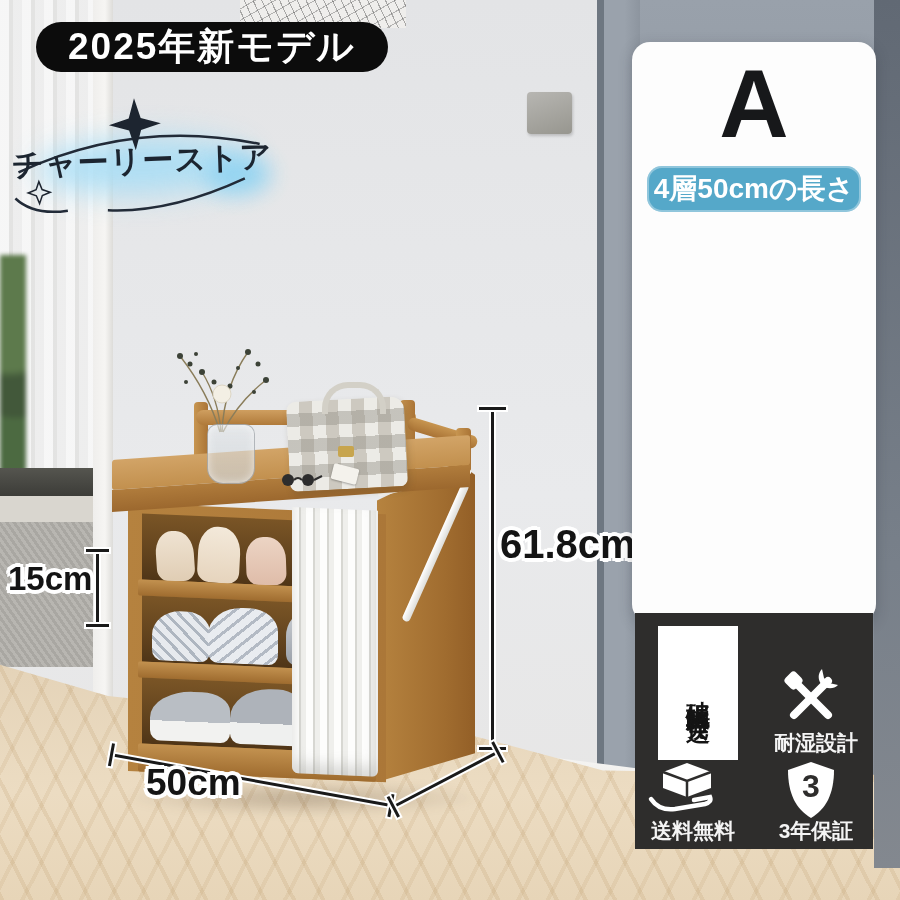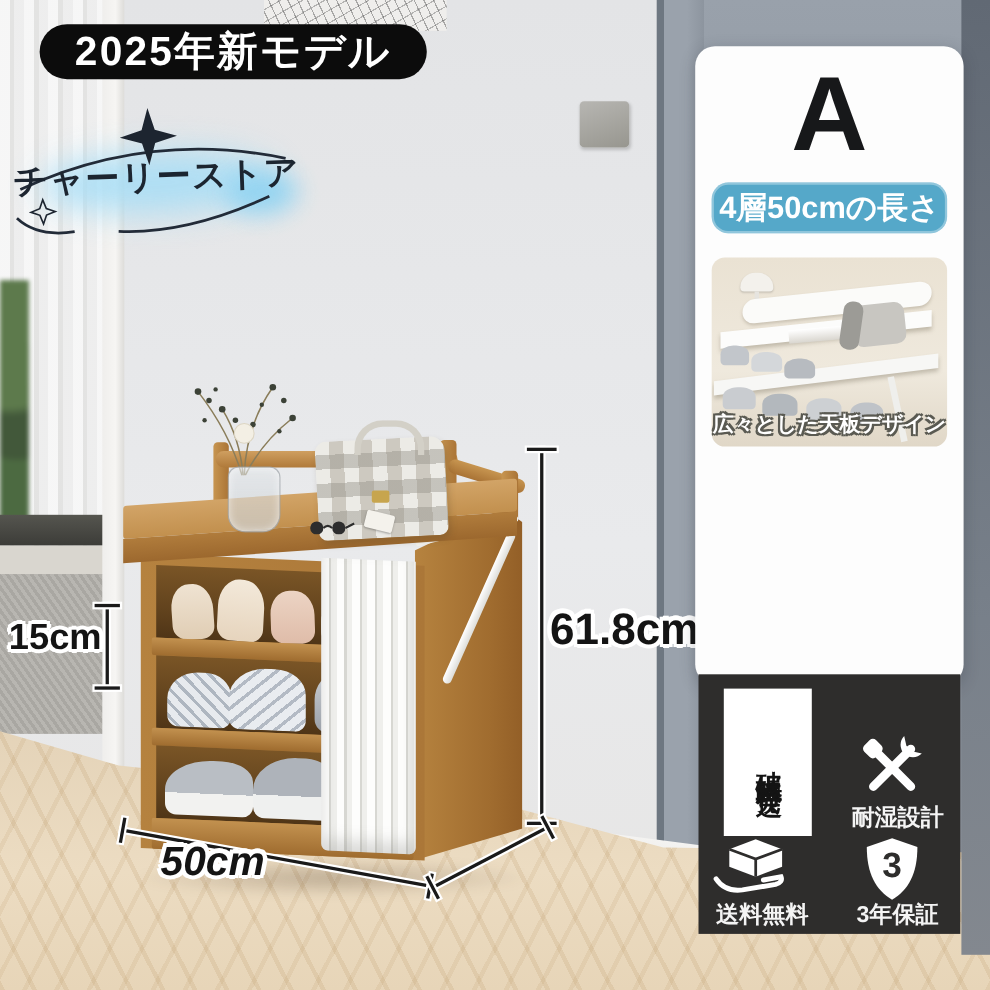--- a/index.html
+++ b/index.html
@@ -213,27 +213,27 @@
   <div class="abs mline" style="left:96px;top:549px;width:3px;height:78px;">
     <div class="cap" style="left:-10px;top:0;width:23px;height:3px;"></div>
     <div class="cap" style="left:-10px;bottom:0;width:23px;height:3px;"></div>
   </div>
   <div class="abs dim-label" style="left:8px;top:560px;font-size:33px;">15cm</div>
 
   <div class="abs mline" style="left:491px;top:407px;width:3px;height:343px;">
     <div class="cap" style="left:-12px;top:0;width:27px;height:3px;"></div>
     <div class="cap" style="left:-12px;bottom:0;width:27px;height:3px;"></div>
   </div>
-  <div class="abs dim-label" style="left:500px;top:522px;font-size:40px;margin-top:28px;">61.8cm</div>
+  <div class="abs dim-label" style="left:500px;top:522px;font-size:40px;">61.8cm</div>
 
   <div class="abs mline" style="left:110px;top:753px;width:287px;height:3px;transform:rotate(10.3deg);transform-origin:left center;">
     <div class="cap" style="left:0;top:-10px;width:3px;height:23px;"></div>
     <div class="cap" style="right:0;top:-10px;width:3px;height:23px;"></div>
   </div>
-  <div class="abs dim-label" style="left:146px;top:762px;font-size:37px;font-style:italic;">50cm</div>
+  <div class="abs dim-label" style="left:146px;top:762px;font-size:37px;">50cm</div>
 
   <div class="abs mline" style="left:392px;top:806px;width:121px;height:3px;transform:rotate(-27.6deg);transform-origin:left center;">
     <div class="cap" style="left:0;top:-10px;width:3px;height:23px;"></div>
     <div class="cap" style="right:0;top:-10px;width:3px;height:23px;"></div>
   </div>
 
   <div class="abs topbadge">
     <span>2025年新モデル</span>
   </div>
 
@@ -249,40 +249,20 @@
     </svg>
     <div class="abs logo-text">チャーリーストア</div>
   </div>
 
   <div class="abs panel">
     <div class="abs variant">A</div>
     <div class="abs specbadge">
       <span>4層50cmの長さ</span>
     </div>
 
-    <div class="abs photo" style="top:192px;height:172px;background:linear-gradient(180deg,#eae2d3,#efe9dd 60%,#e0d7c7);">
-      <div class="p-el" style="left:26px;top:14px;width:30px;height:17px;border-radius:15px 15px 4px 4px;background:#f3f1ec;box-shadow:0 1px 2px rgba(0,0,0,.2);"></div>
-      <div class="p-el" style="left:39px;top:31px;width:4px;height:22px;background:#e6e4df;"></div>
-      <div class="p-el" style="left:32px;top:52px;width:18px;height:5px;border-radius:50%;background:#dcdad4;"></div>
-      <div class="p-el" style="left:28px;top:30px;width:172px;height:22px;border-radius:12px;background:#fbfbf9;transform:skewY(-6deg);box-shadow:0 2px 3px rgba(120,110,90,.3);"></div>
-      <div class="p-el" style="left:8px;top:58px;width:192px;height:15px;background:#fcfcfb;transform:skewY(-6deg);box-shadow:0 3px 4px rgba(110,100,80,.35);"></div>
-      <div class="p-el" style="left:70px;top:64px;width:58px;height:12px;background:linear-gradient(180deg,#ffffff,#d9d6cf);transform:rotate(-5deg);"></div>
-      <div class="p-el" style="left:128px;top:42px;width:48px;height:38px;border-radius:9px;background:#c8c6c1;transform:rotate(-6deg);"></div>
-      <div class="p-el" style="left:118px;top:40px;width:18px;height:44px;border-radius:8px;background:#9c9b96;transform:rotate(8deg);"></div>
-      <div class="p-el" style="left:2px;top:100px;width:204px;height:13px;background:#f7f7f5;transform:skewY(-7deg);box-shadow:0 3px 4px rgba(110,100,80,.35);"></div>
-      <div class="p-el" style="left:8px;top:80px;width:26px;height:18px;border-radius:45% 45% 4px 4px;background:#c2c6cb;"></div>
-      <div class="p-el" style="left:36px;top:86px;width:28px;height:18px;border-radius:45% 45% 4px 4px;background:#d4d7da;"></div>
-      <div class="p-el" style="left:66px;top:92px;width:28px;height:18px;border-radius:45% 45% 4px 4px;background:#b7bbc0;"></div>
-      <div class="p-el" style="left:10px;top:118px;width:30px;height:20px;border-radius:45% 45% 4px 4px;background:#c9ccd0;"></div>
-      <div class="p-el" style="left:46px;top:124px;width:32px;height:20px;border-radius:45% 45% 4px 4px;background:#b3b8bd;"></div>
-      <div class="p-el" style="left:86px;top:128px;width:32px;height:20px;border-radius:45% 45% 4px 4px;background:#cdd0d3;"></div>
-      <div class="p-el" style="left:126px;top:132px;width:30px;height:20px;border-radius:45% 45% 4px 4px;background:#bfc3c8;"></div>
-      <div class="p-el" style="left:166px;top:108px;width:6px;height:60px;background:#efefec;transform:rotate(-12deg);"></div>
-      <div class="photo-cap">広々とした天板デザイン</div>
-    </div>
 
   </div>
 
   <div class="abs svc">
     <div class="abs reship-card">
       <span>破損時再発送</span>
     </div>
 
     <svg class="abs" style="left:143px;top:52px;" width="64" height="64" viewBox="0 0 64 64">
       <g stroke="#ffffff" stroke-width="8" stroke-linecap="round">

